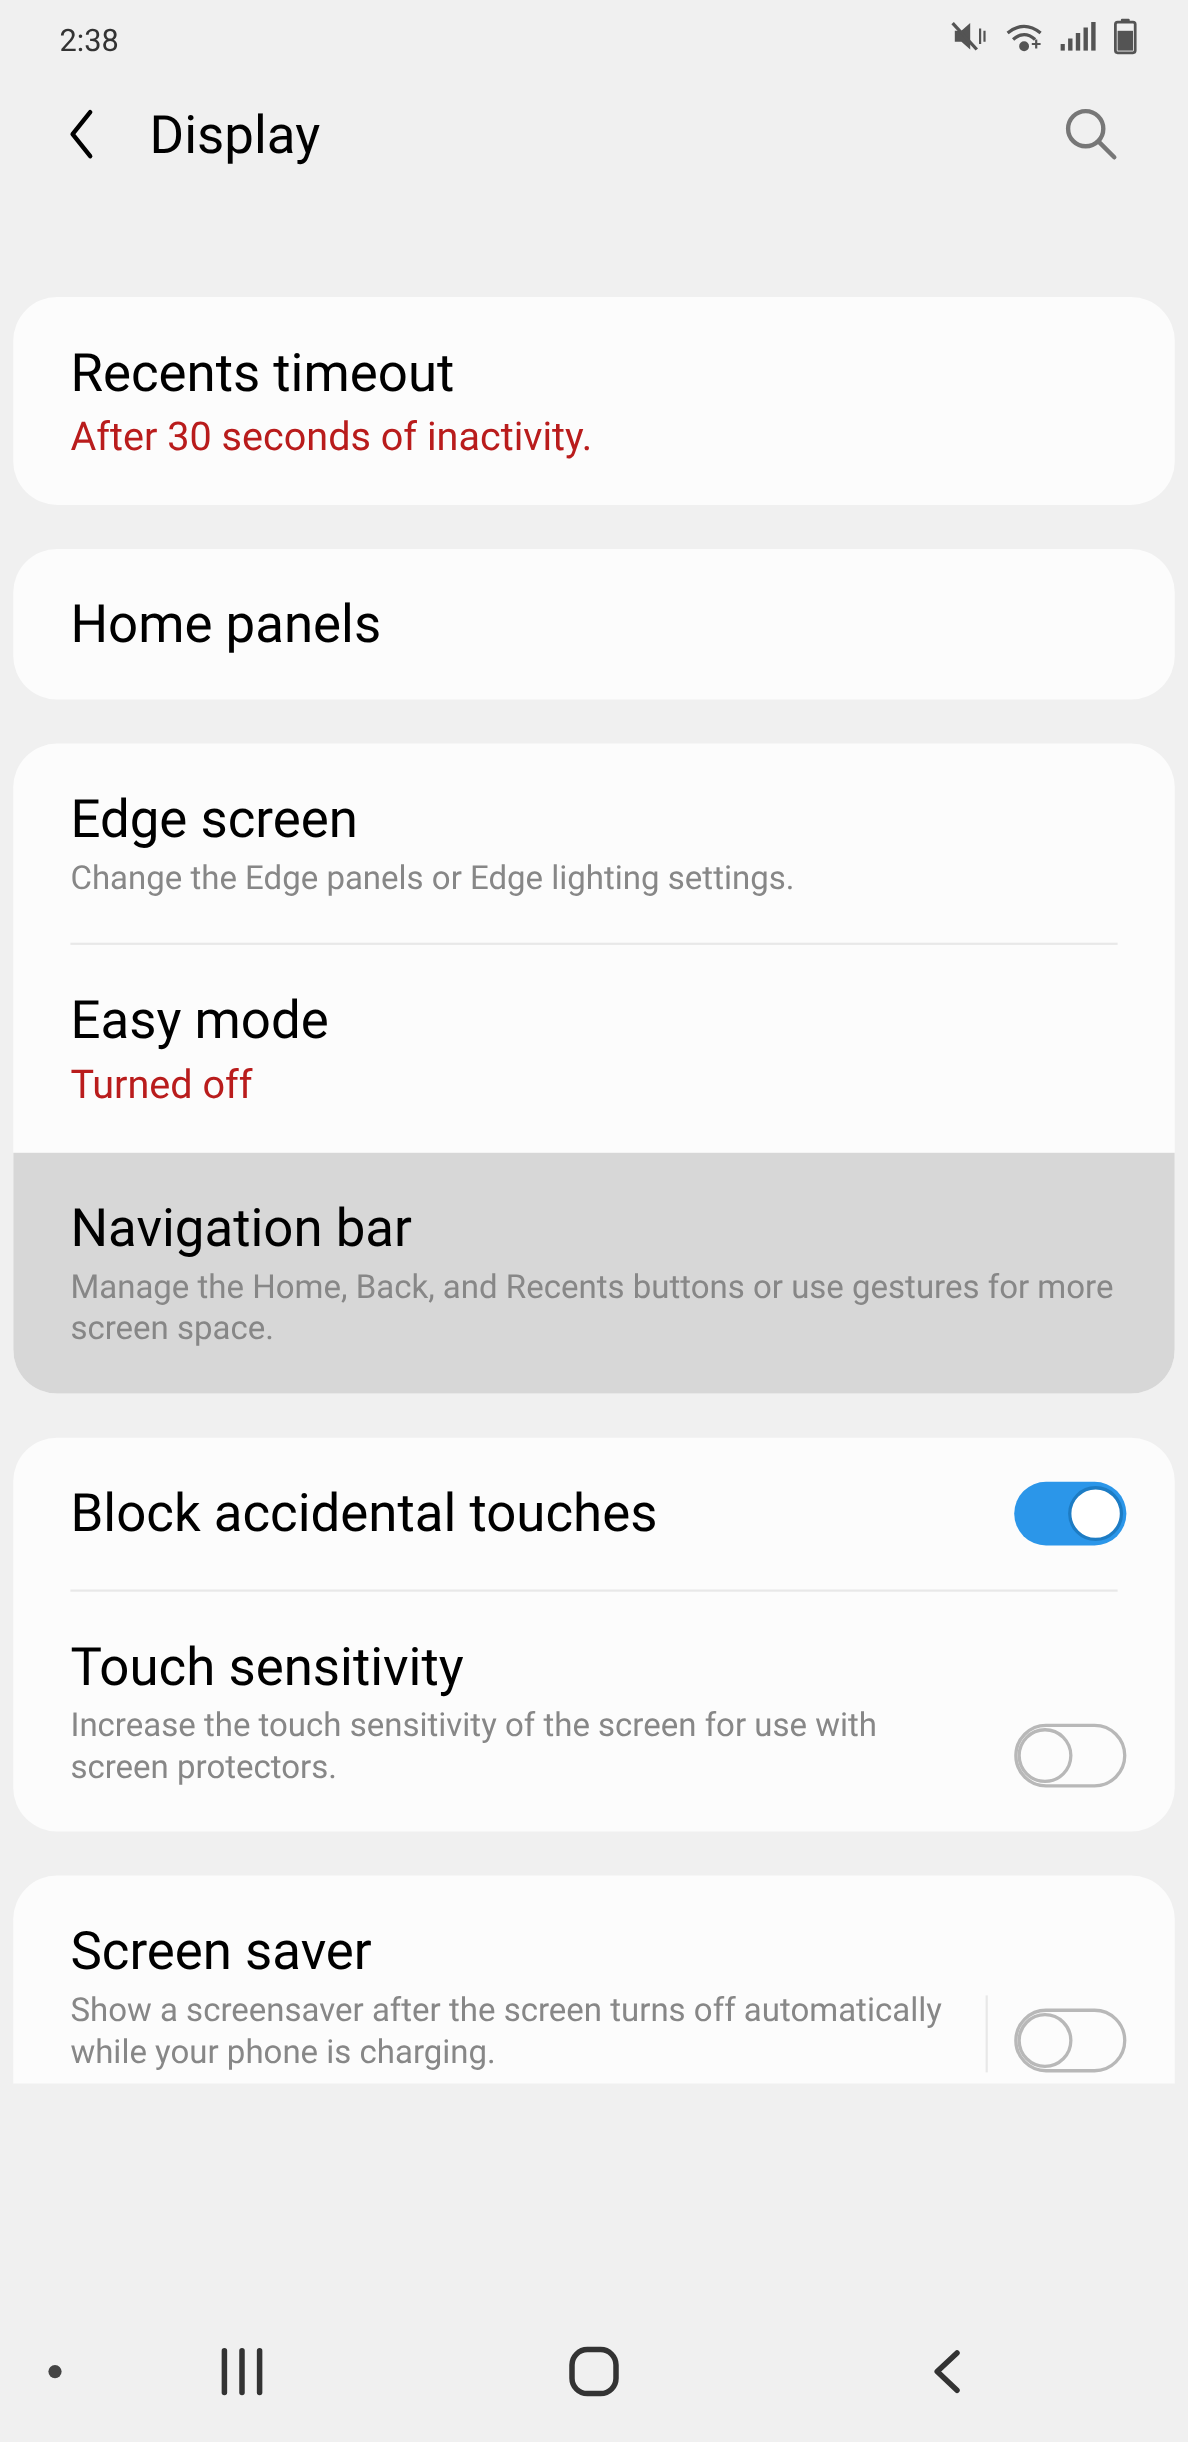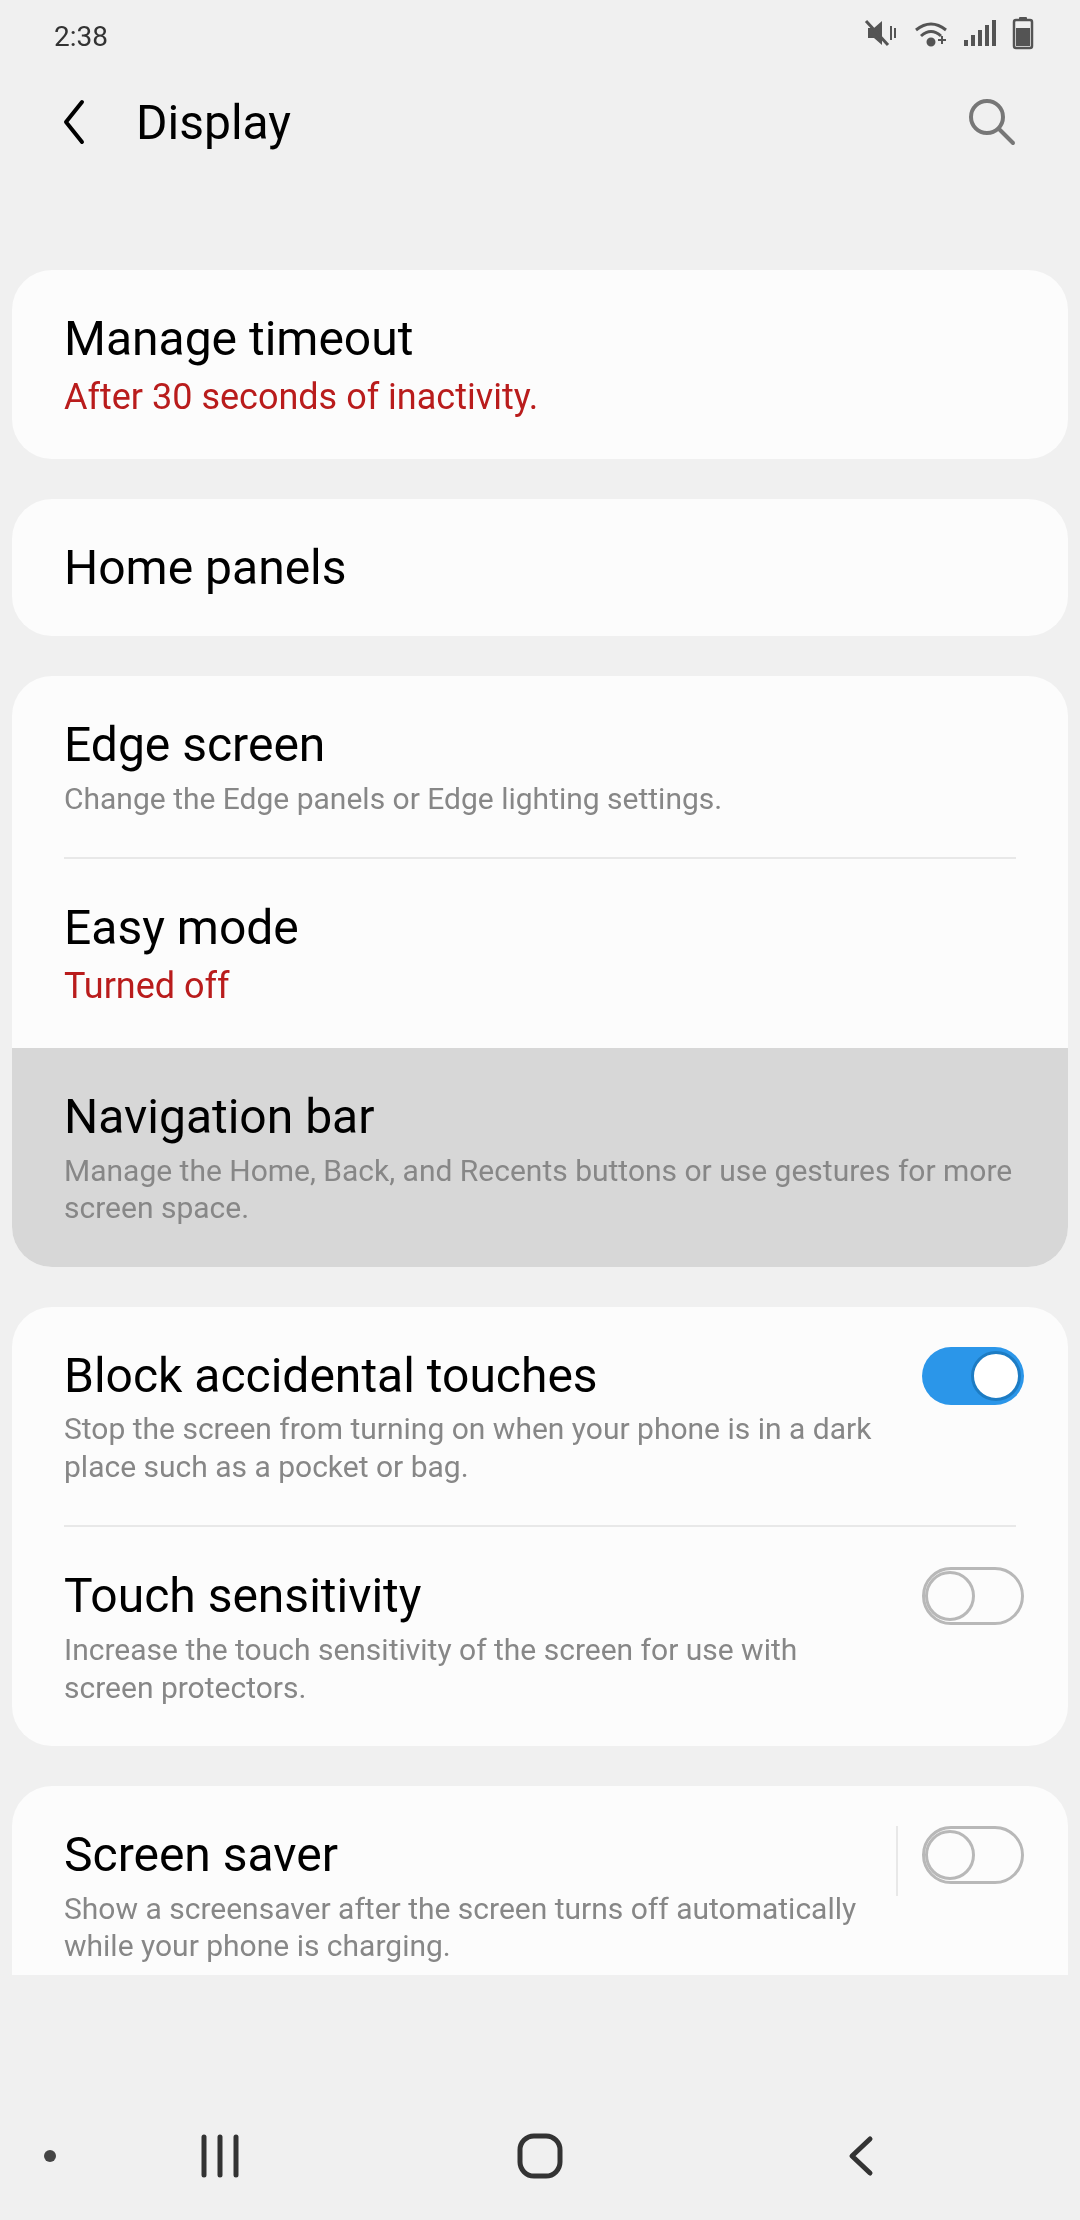--- a/index.html
+++ b/index.html
@@ -89,21 +89,21 @@
       position: relative;
       cursor: pointer;
     }
     
     .setting-item.selected {
       background: #d7d7d7;
     }
     
     .setting-item.with-toggle {
       display: flex;
-      align-items: flex-start;
+      align-items: flex-end;
       padding-right: 44px;
     }
     
     .setting-item.with-toggle .text-content {
       flex: 1;
       padding-right: 30px;
     }
     
     .setting-title {
       font-size: 48px;
@@ -273,21 +273,21 @@
       <line x1="33" y1="33" x2="47" y2="47" stroke="#777" stroke-width="4" stroke-linecap="round"></line>
     </svg>
   </div>
 </div>
 
 <div class="scrollable">
   <div class="content">
 
     <div class="card">
       <div class="setting-item">
-        <div class="setting-title">Manage timeout</div>
+        <div class="setting-title">Recents timeout</div>
         <div class="setting-subtitle-blue">After 30 seconds of inactivity.</div>
       </div>
     </div>
 
     <div class="card">
       <div class="setting-item">
         <div class="setting-title">Home panels</div>
       </div>
     </div>
 
@@ -304,21 +304,20 @@
       <div class="setting-item selected">
         <div class="setting-title">Navigation bar</div>
         <div class="setting-subtitle-gray">Manage the Home, Back, and Recents buttons or use gestures for more screen space.</div>
       </div>
     </div>
 
     <div class="card">
       <div class="setting-item with-toggle">
         <div class="text-content">
           <div class="setting-title">Block accidental touches</div>
-          <div class="setting-subtitle-gray">Stop the screen from turning on when your phone is in a dark place such as a pocket or bag.</div>
         </div>
         <div class="toggle on">
           <div class="toggle-knob"></div>
         </div>
       </div>
       <div class="divider"></div>
       <div class="setting-item with-toggle">
         <div class="text-content">
           <div class="setting-title">Touch sensitivity</div>
           <div class="setting-subtitle-gray">Increase the touch sensitivity of the screen for use with screen protectors.</div>

